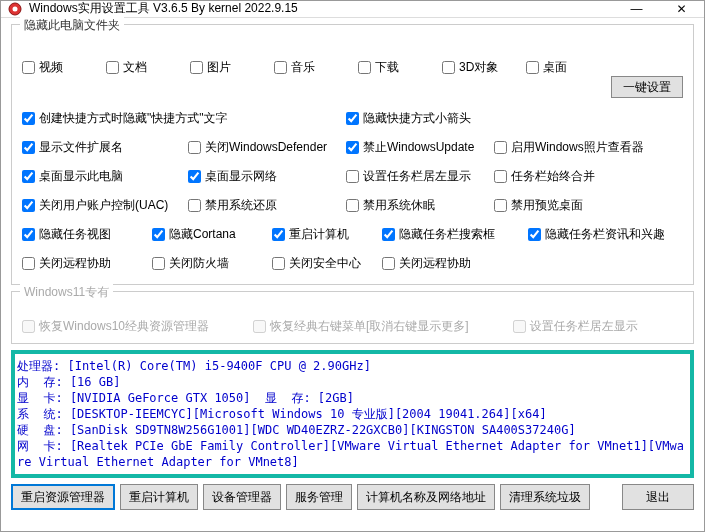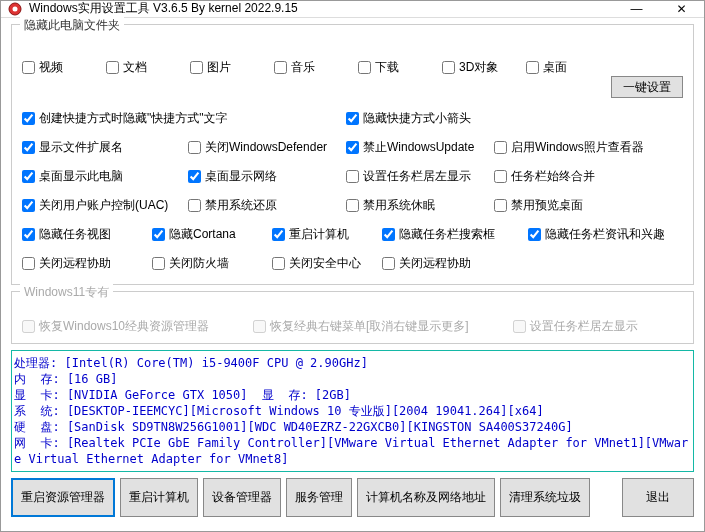--- a/index.html
+++ b/index.html
@@ -20,23 +20,23 @@
 .cb.disabled label { color: #aaa; }
 .cb.disabled input { cursor: default; }
 .top-row { display: flex; align-items: center; gap: 4px; }
 .top-row .cb { width: 80px; }
 .top-row .cb.last { width: 72px; }
 .btn { height: 22px; padding: 0 10px; border: 1px solid #888; background: #e1e1e1; font-size: 12px; cursor: pointer; font-family: inherit; }
 .btn.primary { border: 2px solid #0078d7; background: #e1e1e1; }
 .grid-row { display: grid; grid-template-columns: 166px 158px 148px 190px; align-items: center; margin-top: 12px; }
 .grid-row5 { display: grid; grid-template-columns: 130px 120px 110px 146px 155px; align-items: center; margin-top: 12px; }
 .win11-row { display: flex; gap: 44px; margin-top: 8px; }
-.sysinfo { font-family: "SimSun", monospace; font-size: 12px; line-height: 16px; color: #0000cc; padding: 4px 2px; border: 1px solid #14b8a6; white-space: pre-wrap; word-break: break-all; }
+.sysinfo { font-family: "SimSun", monospace; font-size: 12px; line-height: 16px; color: #0000cc; padding: 4px 2px; border: 4px solid #14b8a6; white-space: pre-wrap; word-break: break-all; }
 .bottom-bar { display: flex; gap: 5px; padding: 6px 0 0 0; align-items: center; }
-.bottom-bar .btn { height: 39px; padding: 0 8px; font-size: 12px; }
+.bottom-bar .btn { height: 26px; padding: 0 8px; font-size: 12px; }
 .bottom-bar .spacer { flex: 1; }
 .wide { grid-column: span 2; }
 </style>
 </head>
 <body>
 
 <div class="window">
   <div class="titlebar">
     <span class="titlebar-icon">
       <svg viewBox="0 0 16 16">

